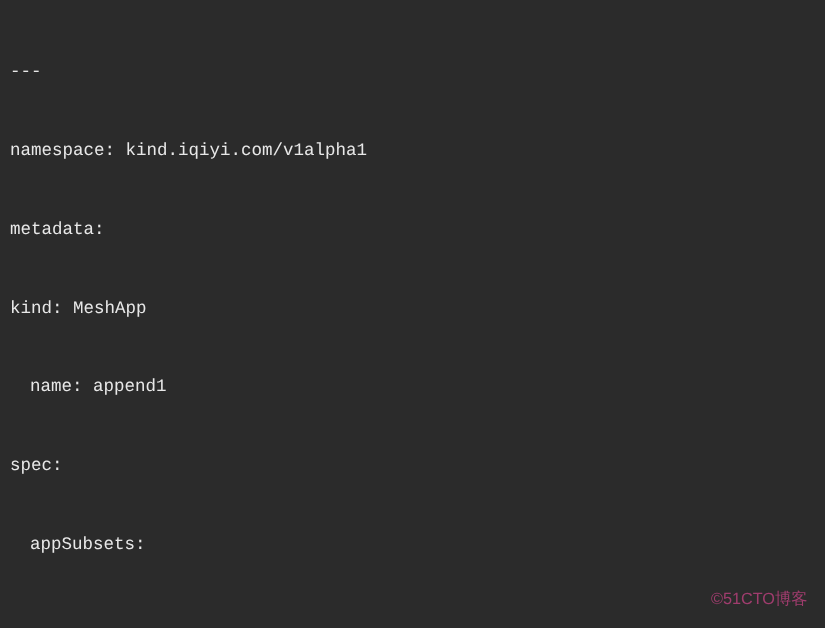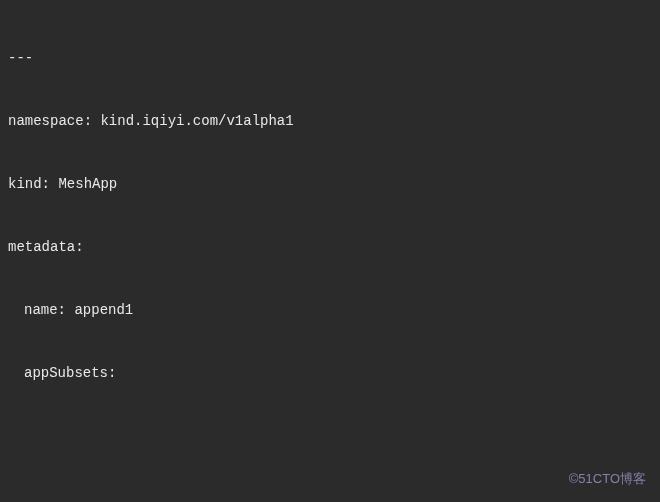--- a/index.html
+++ b/index.html
@@ -26,35 +26,36 @@
       display: block;
       position: relative;
     }
     .indent-1 {
       padding-left: 16px;
     }
     .watermark {
       position: absolute;
       bottom: 14px;
       right: 14px;
-      color: #c4b5fd;
+      color: #ec4899;
       font-size: 13px;
       font-family: sans-serif;
       opacity: 0.6;
     }
   </style>
 </head>
 <body>
 
 <div class="code-block">
   <span class="line">---</span>
   <span class="line"><span>namespace</span>: <span>kind.iqiyi.com/v1alpha1</span></span>
+  <span class="line"><span>metadata</span>:</span>
   <span class="line"><span>kind</span>: <span>MeshApp</span></span>
-  <span class="line"><span>metadata</span>:</span>
   <span class="line indent-1"><span>name</span>: <span>append1</span></span>
+  <span class="line"><span>spec</span>:</span>
   <span class="line indent-1"><span>appSubsets</span>:</span>
   
   
   
   
   
   
   
   
   

